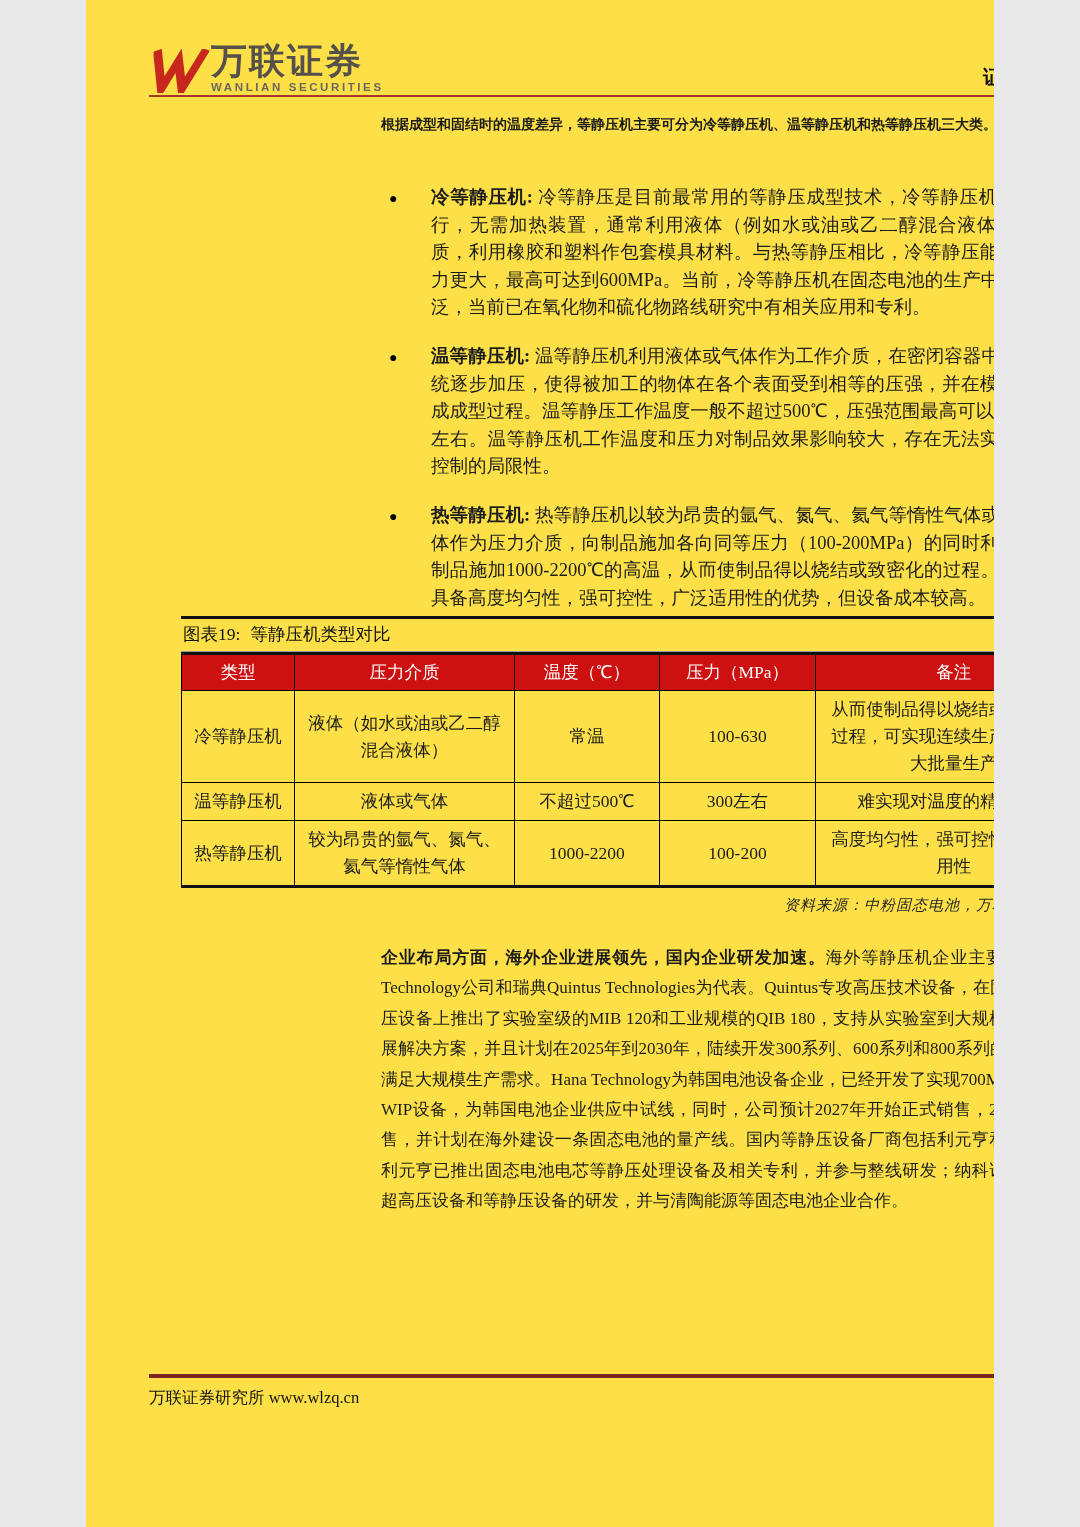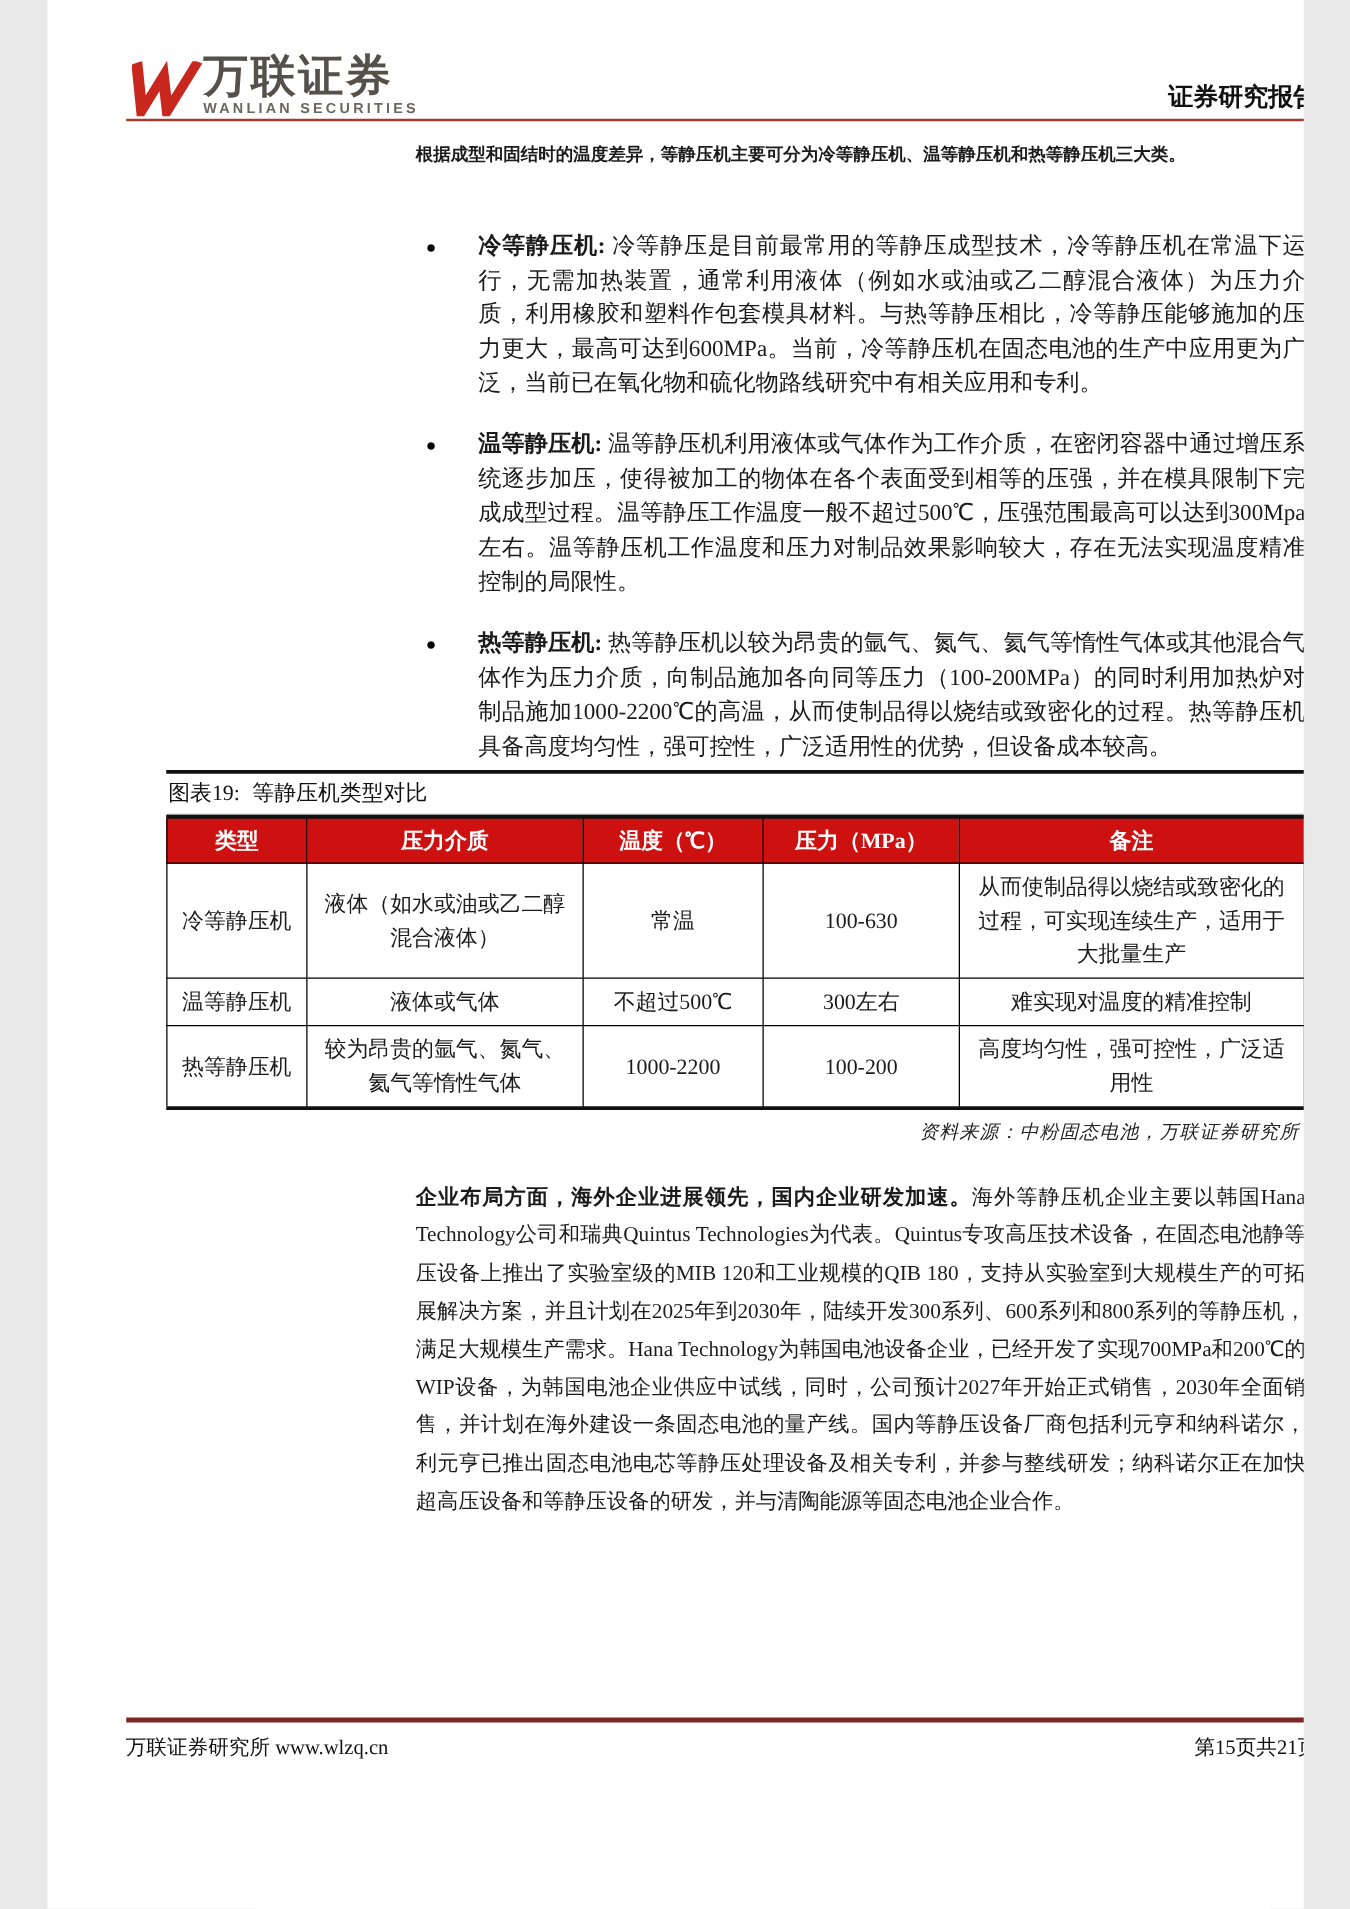--- a/index.html
+++ b/index.html
@@ -1,20 +1,20 @@
 <!DOCTYPE html>
 <html lang="zh"><head>
 <meta charset="utf-8">
 <style>
   * { margin:0; padding:0; box-sizing:border-box; }
   html,body { background:#e9e9e9; }
   body { font-family:"Liberation Serif", serif; color:#1b1b1b; }
   .page {
-    position:relative; width:1005px; height:1527px; margin:0 auto;
-    background:#ffffff; overflow:hidden;
+    position:relative; width:908px; height:1527px; margin:0 auto;
+    background:#fde047; overflow:hidden;
   }
 
   
   .header {
     position:absolute; left:63px; top:30px; width:954px; height:67px;
     display:flex; justify-content:space-between; align-items:flex-end;
     border-bottom:2px solid #A63A2E; padding-bottom:2px;
   }
   .logo { display:flex; align-items:flex-end; gap:6px; }
   .logo-w svg { transform:skewX(-14deg); display:block; }
@@ -51,21 +51,21 @@
   table.cmp {
     width:100%; border-collapse:collapse; table-layout:fixed;
     border-top:3px solid #111; border-bottom:3px solid #111;
     font-size:17.5px;
   }
   table.cmp th, table.cmp td {
     border:1px solid #000; text-align:center; vertical-align:middle;
     padding:5px 10px; line-height:27px;
   }
   table.cmp th {
-    background:#CD1111; color:#ffffff; font-weight:bold; padding:4px 6px;margin-left:28px;
+    background:#CD1111; color:#ffffff; font-weight:normal; padding:4px 6px;margin-left:28px;
   }
   .source {
     font-style:italic; font-size:15px; color:#222; padding:8px 4px 0 4px;
     letter-spacing:1px;
     text-align:right;
   }
 
   
   .para2 { top:943px; font-size:17px; line-height:30.4px; text-align:justify; }
   .para2 .lead { font-weight:bold; }

